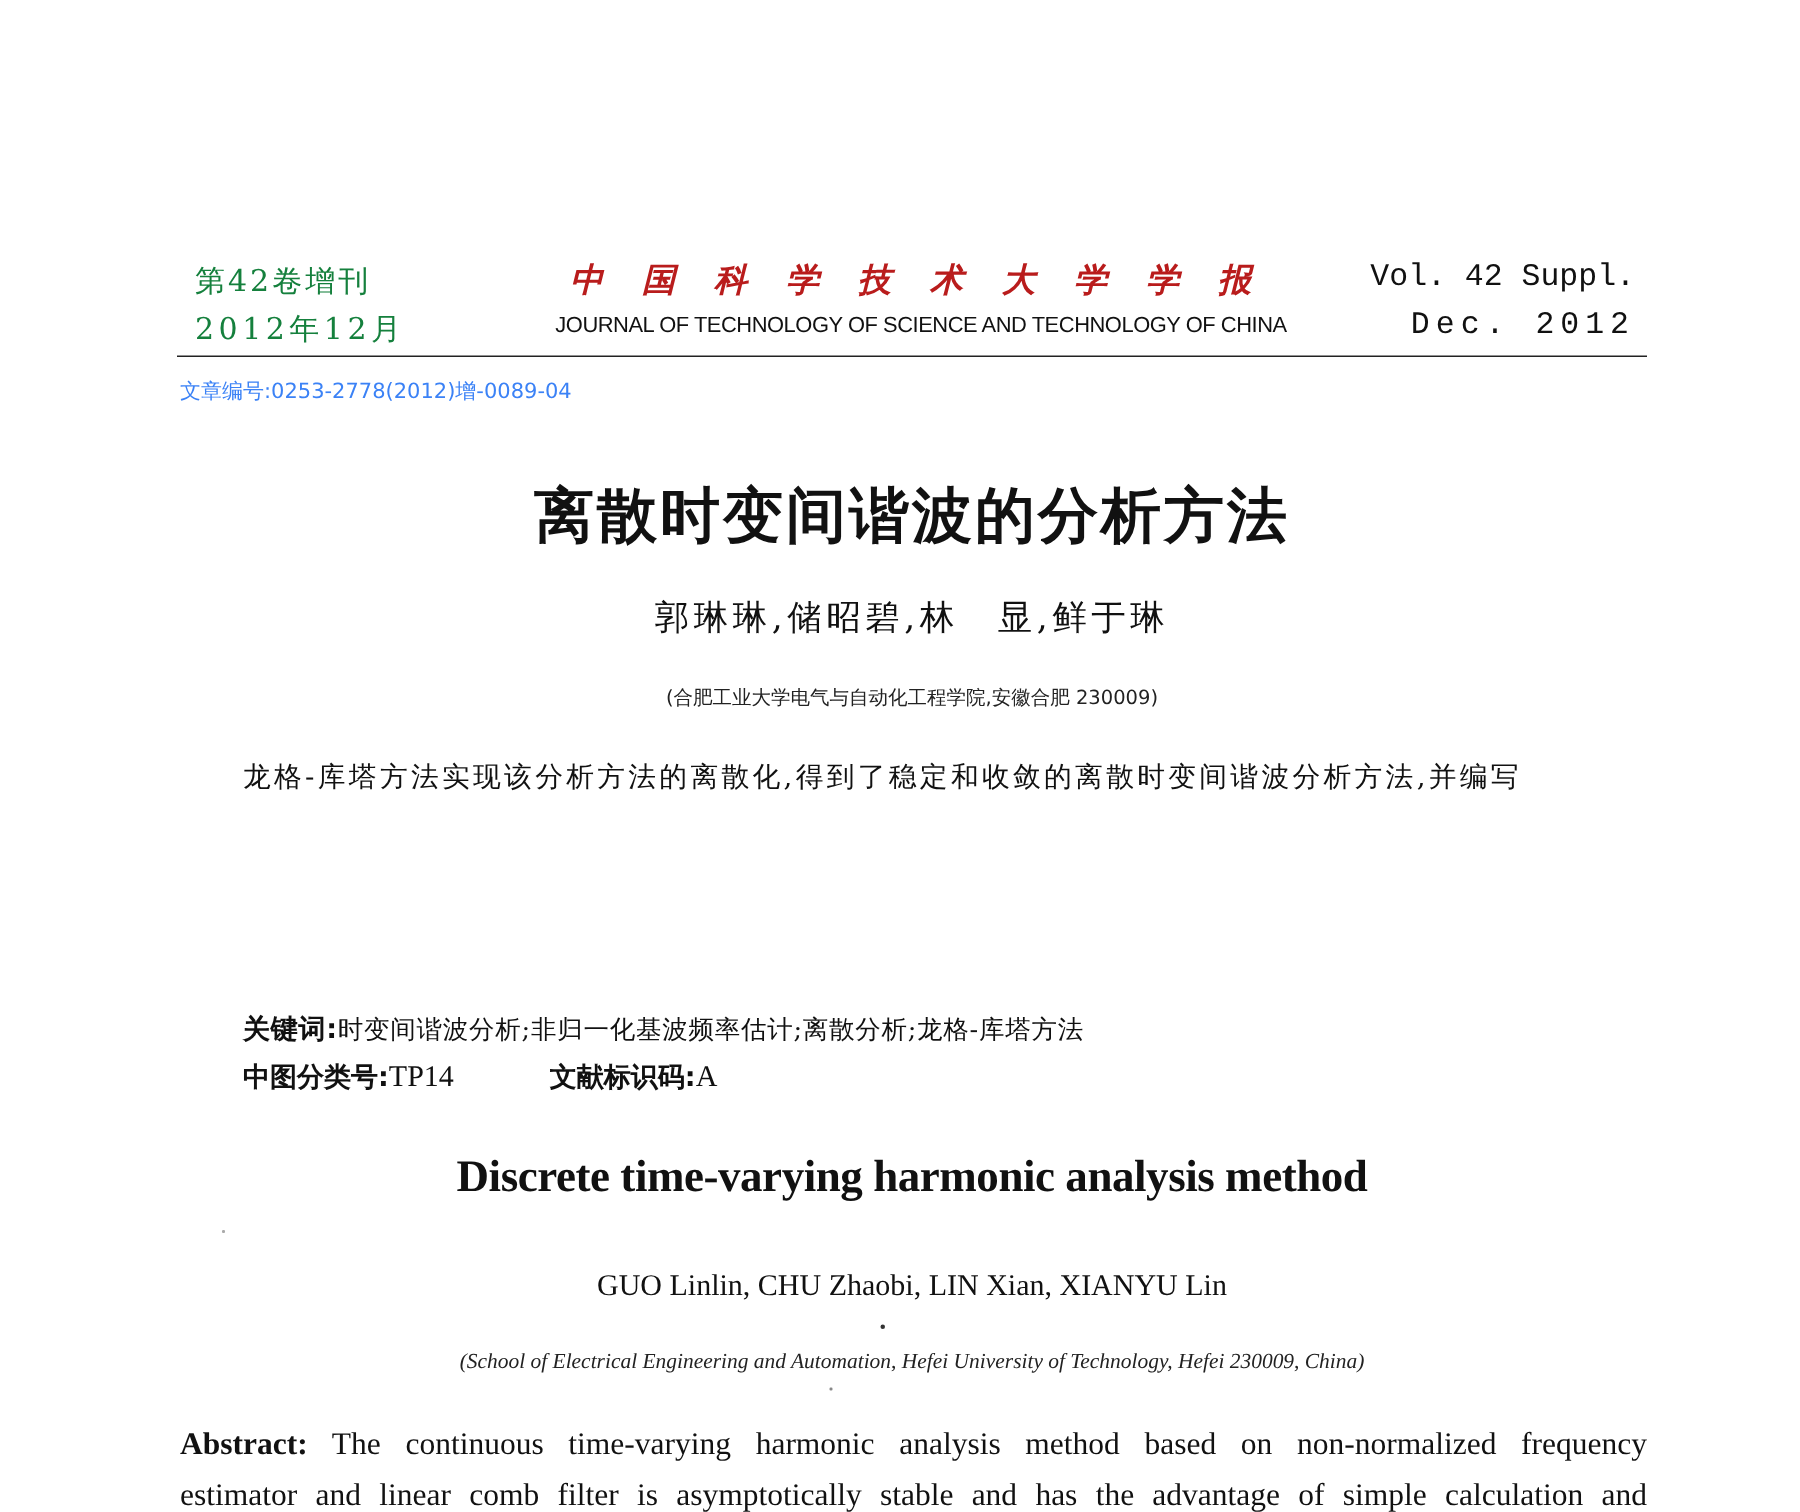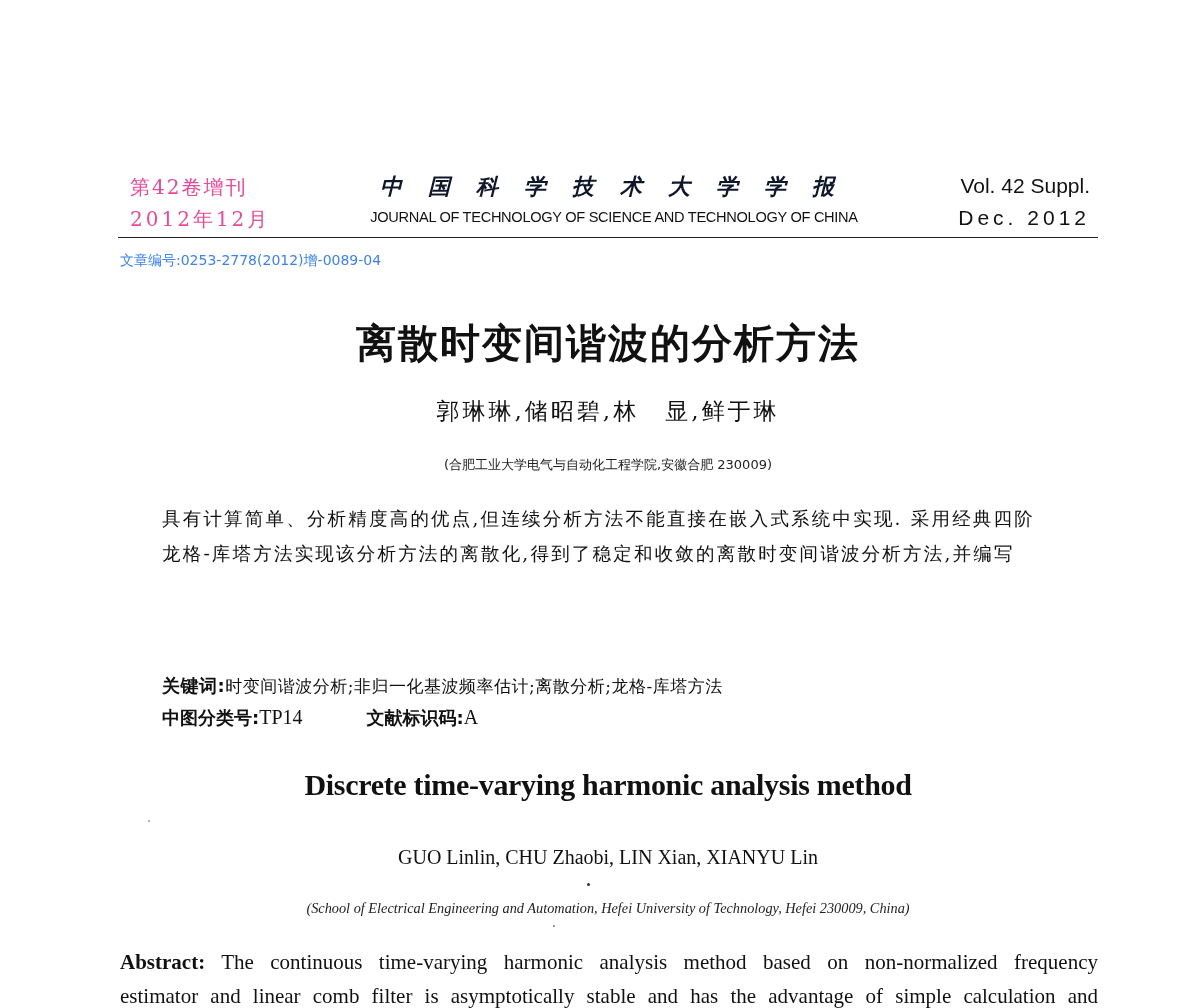--- a/index.html
+++ b/index.html
@@ -16,50 +16,50 @@
       font-family: "DejaVu Serif", "Liberation Serif", serif;
     }
     .abs { position: absolute; }
 
     
     .hdr-left {
       left: 130px;
       font-family: "DejaVu Serif", serif;
       font-size: 20px;
       letter-spacing: 2px;
-      color: #ec4899;
+      color: #15803d;
     }
     .hdr-left.l1 { top: 174px; }
     .hdr-left.l2 { top: 206px; letter-spacing: 3px; }
 
     .hdr-center-cn {
       left: 380px;
       width: 480px;
       top: 172px;
       font-family: "DejaVu Serif", serif;
       font-weight: bold;
       font-style: italic;
       font-size: 22px;
       letter-spacing: 26px;
       text-align: center;
-      color: #0f172a;
+      color: #b91c1c;
     }
     .hdr-center-en {
       left: 340px;
       width: 548px;
       top: 209px;
       text-align: center;
       font-family: "Liberation Sans", sans-serif;
       font-size: 14.6px;
       letter-spacing: -0.3px;
       color: #111;
     }
     .hdr-right {
       right: 110px;
-      font-family: Liberation Sans, sans-serif;
+      font-family: Liberation Mono, monospace;
       font-size: 21px;
       color: #111;
     }
     .hdr-right.r1 { top: 174px; }
     .hdr-right.r2 { top: 206px; letter-spacing: 4px; }
 
     .hdr-rule {
       left: 118px;
       top: 237px;
       width: 980px;
@@ -221,21 +221,20 @@
 
 <div class="abs hdr-rule"></div>
 
 <div class="abs article-no">文章编号:0253-2778(2012)增-0089-04</div>
 
 <div class="abs title-cn">离散时变间谐波的分析方法</div>
 <div class="abs authors-cn">郭琳琳,储昭碧,林　显,鲜于琳</div>
 <div class="abs affil-cn">(合肥工业大学电气与自动化工程学院,安徽合肥 230009)</div>
 
 <div class="abs abs-cn">
-  <span class="line">具有计算简单、分析精度高的优点,但连续分析方法不能直接在嵌入式系统中实现. 采用经典四阶</span>
   <span class="line">龙格-库塔方法实现该分析方法的离散化,得到了稳定和收敛的离散时变间谐波分析方法,并编写</span>
 </div>
 
 <div class="abs kw-cn">
   <span class="lbl">关键词:</span><span>时变间谐波分析;非归一化基波频率估计;离散分析;龙格-库塔方法</span>
 </div>
 
 <div class="abs cls">
   <span class="lbl">中图分类号:</span><span>TP14</span><span class="gap"></span><span class="lbl">文献标识码:</span><span>A</span>
 </div>

